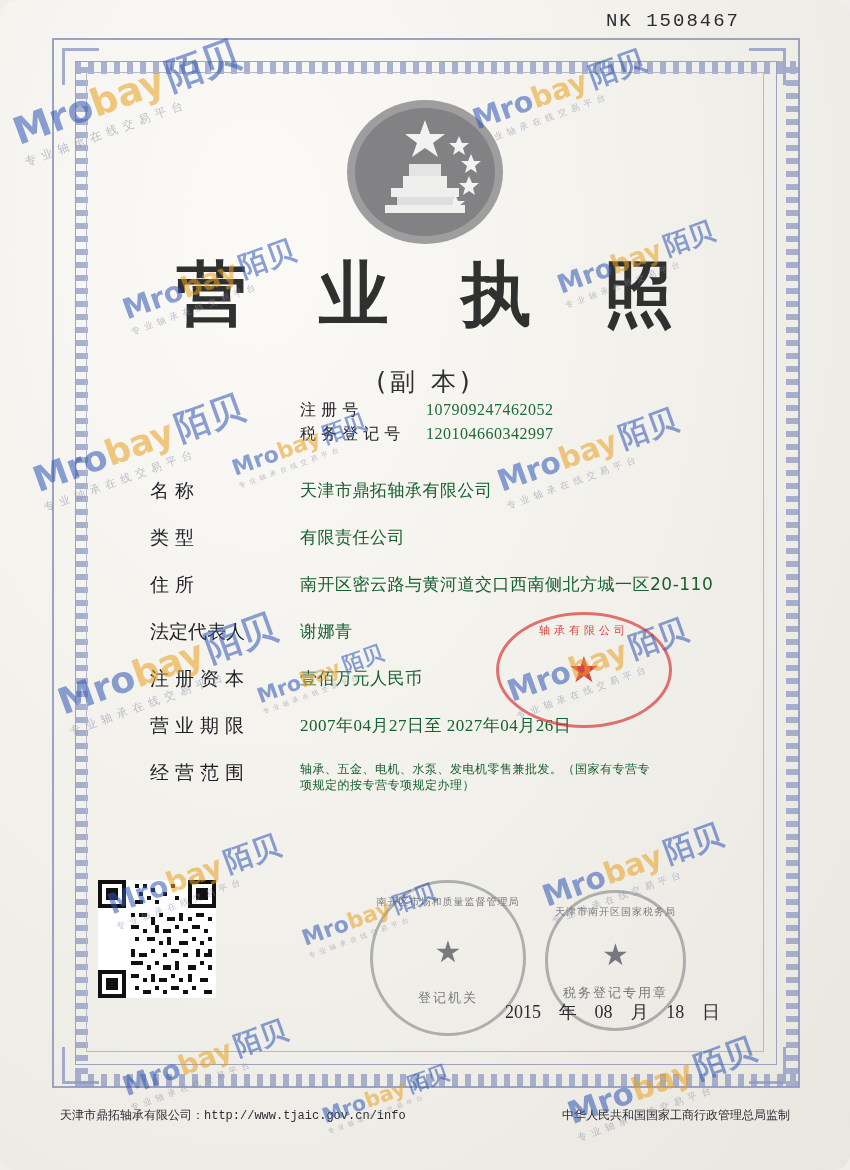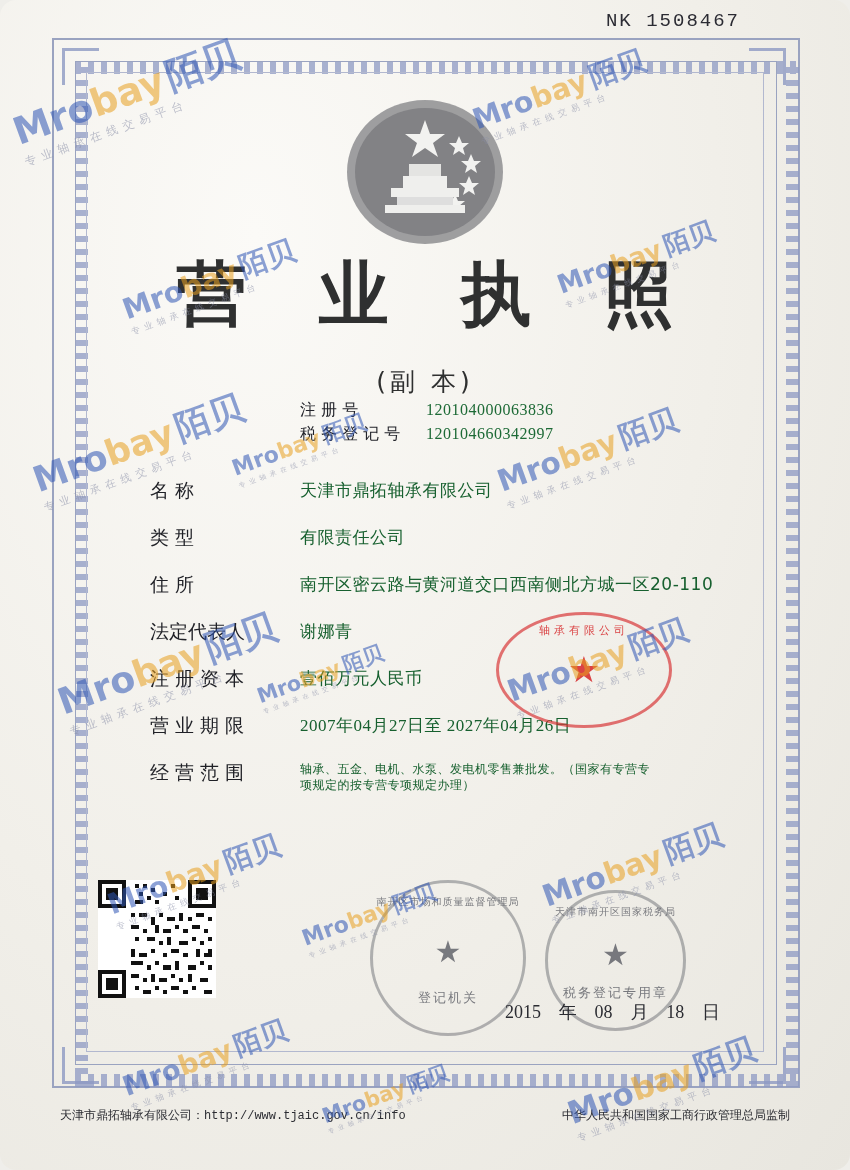--- a/index.html
+++ b/index.html
@@ -211,21 +211,21 @@
     <rect x="74" y="72" width="32" height="12" fill="#e4e4e2"></rect>
     <rect x="50" y="113" width="80" height="8" fill="#efefed"></rect>
   </svg>
 
   <div class="title">营 业 执 照</div>
   <div class="subtitle">(副 本)</div>
 
   <div class="regblock">
     <div class="regrow">
       <span class="reg-lab">注 册 号</span>
-      <span class="reg-val">120104000063836</span>
+      <span class="reg-val">107909247462052</span>
     </div>
     <div class="regrow">
       <span class="reg-lab">税 务 登 记 号</span>
       <span class="reg-val">120104660342997</span>
     </div>
   </div>
 
   <div class="fields">
     <div class="frow">
       <div class="flabel">名 称</div>

